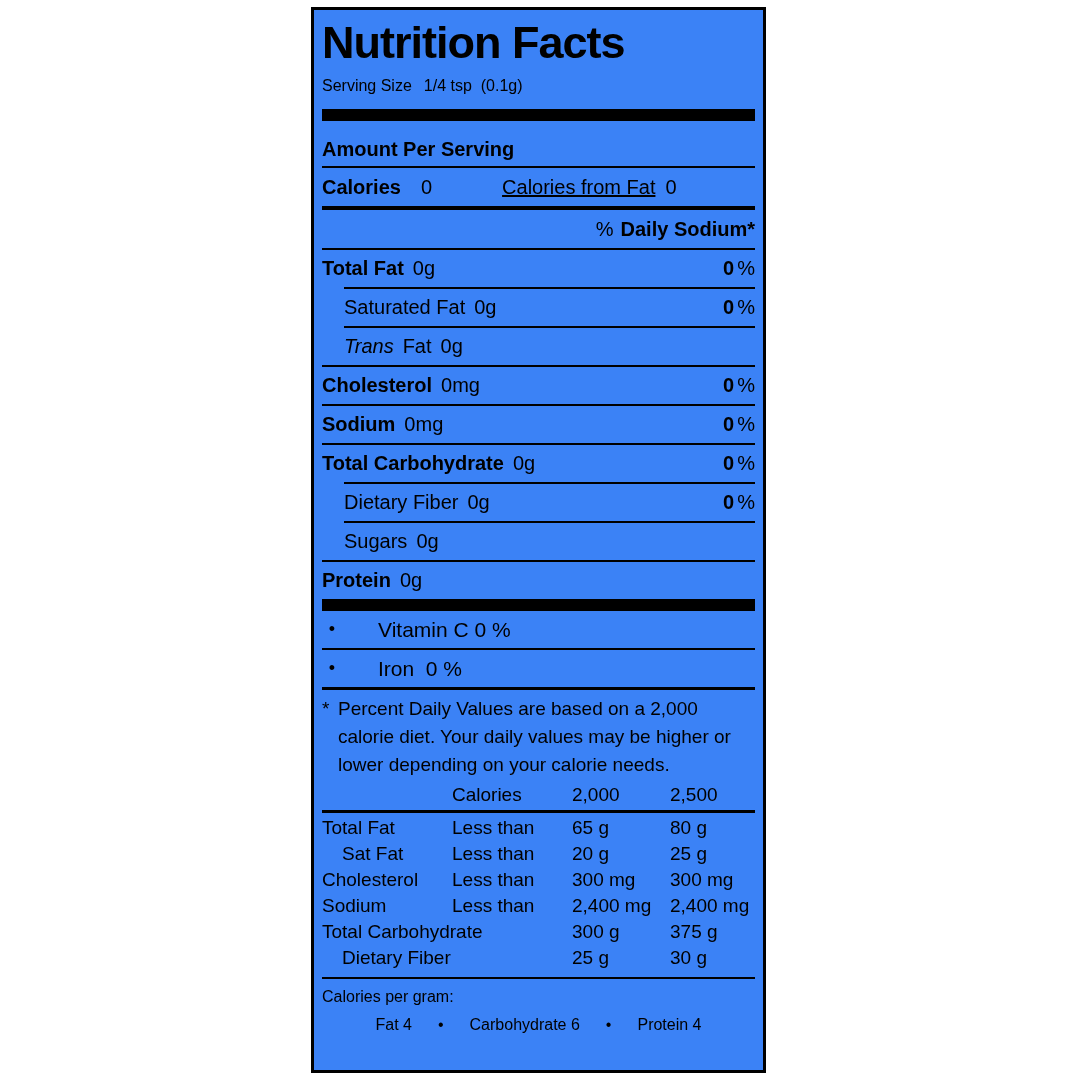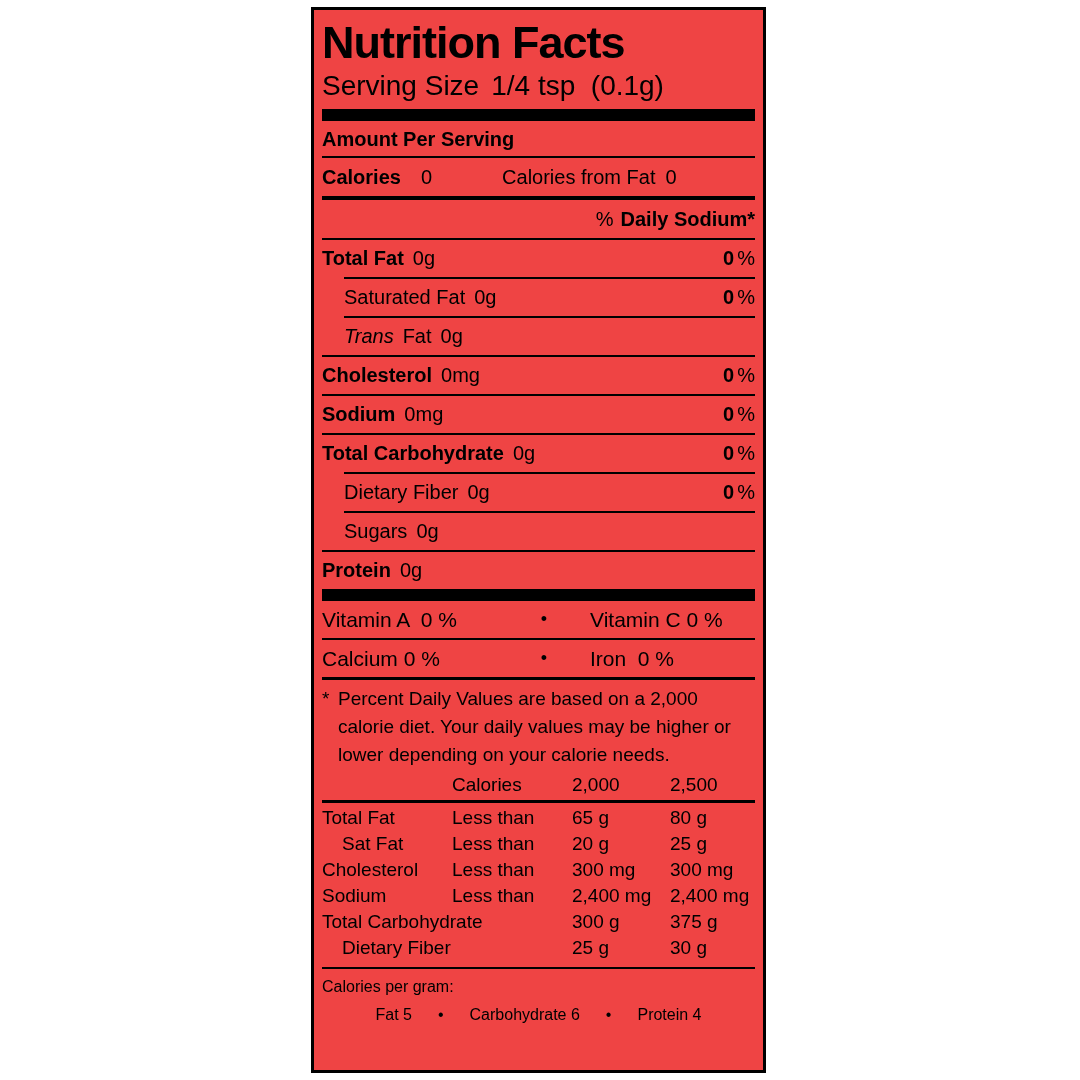--- a/index.html
+++ b/index.html
@@ -1,37 +1,37 @@
 <!DOCTYPE html>
 <html><head>
 <meta charset="utf-8">
 <style>
   * { margin: 0; padding: 0; box-sizing: border-box; }
   html, body { width: 1080px; height: 1080px; background: #ffffff; font-family: "Liberation Sans", sans-serif; color: #000; }
   .canvas { position: relative; width: 1080px; height: 1080px; background: #ffffff; overflow: hidden; }
   .nf-label {
     position: absolute; left: 311px; top: 7px; width: 455px; height: 1066px;
-    background: #ef4444; border: 3px solid #000; padding: 4px 8px 6px 8px;
+    background: #3b82f6; border: 3px solid #000; padding: 4px 8px 6px 8px;
     display: flex; flex-direction: column;
   }
   .pre { white-space: pre-wrap; }
   .title { font-size: 45px; font-weight: bold; letter-spacing: -1px; line-height: 54px; margin-top: 2px; }
-  .serv-line { font-size: 28px; line-height: 31px; }
+  .serv-line { font-size: 16px; line-height: 31px; }
   .serv-line .val { margin-left: 12px; }
   .bar { height: 12px; background: #000; }
   .bar.top { margin-top: 8px; }
-  .aps { font-size: 20px; font-weight: bold; line-height: 33px; margin-top: 2px; }
+  .aps { font-size: 20px; font-weight: bold; line-height: 33px; margin-top: 12px; }
   .sep { border-top: 2px solid #000; }
   .sep.ind { margin-left: 22px; }
   .sep.heavy { border-top-width: 4px; }
   .sep.med { border-top-width: 3px; }
   .cal-row { display: flex; align-items: center; height: 38px; font-size: 20px; }
   .cal-row .cal-label { font-weight: bold; }
   .cal-row .cal-val { margin-left: 20px; }
-  .cal-row .cff { margin-left: 70px; }
+  .cal-row .cff { margin-left: 70px; text-decoration: underline; }
   .cal-row .cff-val { margin-left: 10px; }
   .dv-header { display: flex; justify-content: flex-end; align-items: center; height: 38px; font-size: 20px; }
   .dv-header .pfx { margin-right: 7px; }
   .dv-header .lbl { font-weight: bold; }
   .row { display: flex; align-items: center; height: 37px; font-size: 20px; }
   .row .nm { font-weight: bold; }
   .row .nm-reg { font-weight: normal; }
   .row .nm-it { font-style: italic; }
   .row .amt { margin-left: 9px; }
   .row.indent { padding-left: 22px; }
@@ -161,27 +161,25 @@
 
     <div class="sep"></div>
     <div class="row">
       <span class="nm">Protein</span>
       <span class="amt">0g</span>
     </div>
 
     <div class="bar"></div>
 
     <div class="vrow">
-      <span class="left pre">Vitamin A  0 %</span>
       <span class="bullet">•</span>
       <span class="right pre">Vitamin C 0 %</span>
     </div>
     <div class="sep"></div>
     <div class="vrow">
-      <span class="left pre">Calcium 0 %</span>
       <span class="bullet">•</span>
       <span class="right pre">Iron  0 %</span>
     </div>
 
     <div class="sep med"></div>
     <div class="footnote">
       <span class="ast">*</span>
       <span class="txt">Percent Daily Values are based on a 2,000 calorie diet. Your daily values may be higher or lower depending on your calorie needs.</span>
     </div>
 
@@ -227,21 +225,21 @@
           <div class="c ind" style="grid-column: 1 / span 2;">Dietary Fiber</div>
           <div class="c">25 g</div>
           <div class="c">30 g</div>
         </div>
       </div>
     </div>
 
     <div class="sep" style="margin-top: 6px;"></div>
     <div class="cpg">Calories per gram:</div>
     <div class="cpg-items">
-      <span class="it">Fat 5</span>
+      <span class="it">Fat 4</span>
       <span class="bullet">•</span>
       <span class="it">Carbohydrate 6</span>
       <span class="bullet">•</span>
       <span class="it">Protein 4</span>
     </div>
 
   </div>
 </div>
 
 </body></html>

